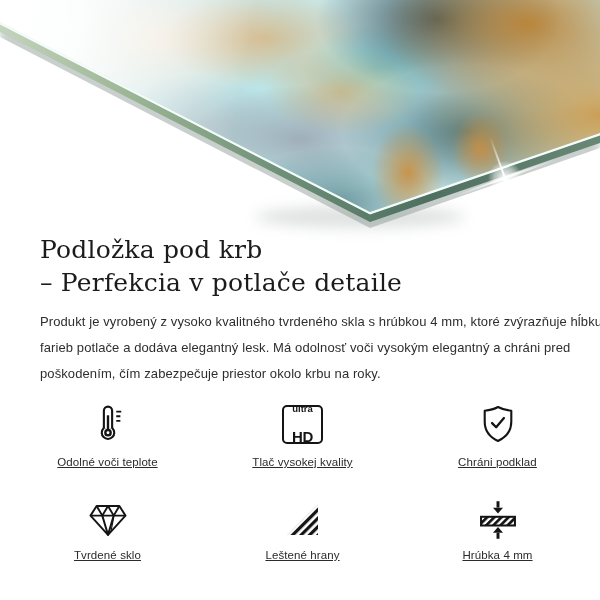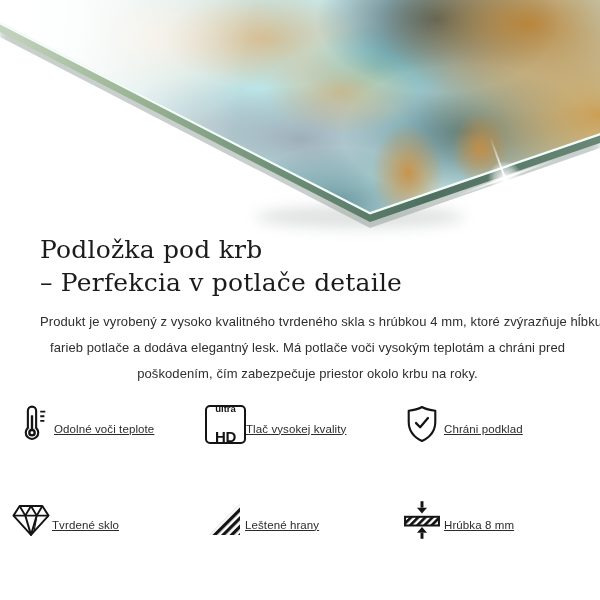--- a/index.html
+++ b/index.html
@@ -62,26 +62,26 @@
   .page-title{
     position:absolute;left:40px;top:233px;margin:0;
     font-family:"DejaVu Serif","Liberation Serif",serif;font-weight:400;
     font-size:25px;line-height:33px;color:#1b1b1b;letter-spacing:0.2px;
   }
   .page-title span{display:block;}
   .product-description{
     position:absolute;left:40px;top:309px;width:535px;margin:0;
     font-size:13px;line-height:26px;color:#2e2e2e;letter-spacing:0.1px;
   }
-  .product-description span{display:block;white-space:nowrap;text-align:center;}
+  .product-description span{display:block;white-space:nowrap;}
   
   .features-row{position:absolute;left:10px;width:585px;display:flex;}
   .row1{top:401px;}
   .row2{top:500px;}
-  .cell{width:195px;display:flex;flex-direction:row;align-items:center;}
+  .cell{width:195px;display:flex;flex-direction:column;align-items:center;}
   .icon-wrap{height:46px;display:flex;align-items:center;justify-content:center;}
   .row2 .icon-wrap{height:40px;}
   .feature-label{margin-top:9px;font-size:11.5px;color:#2b2b2b;text-align:center;letter-spacing:0.1px;text-decoration:underline;}
   .icon-svg{display:block;}
   .uhd-box{
     width:37px;height:35px;border:2.5px solid #141414;border-radius:5px;
     display:flex;flex-direction:column;align-items:center;justify-content:center;line-height:1;
   }
   .uhd-top{font-size:9.5px;font-weight:700;color:#141414;}
   .uhd-bottom{font-size:15px;font-weight:800;color:#141414;margin-top:16px;letter-spacing:-0.3px;}
@@ -104,21 +104,21 @@
     </div>
   </div>
 
   <h1 class="page-title">
     <span>Podložka pod krb</span>
     <span>– Perfekcia v potlače detaile</span>
   </h1>
 
   <p class="product-description">
     <span>Produkt je vyrobený z vysoko kvalitného tvrdeného skla s hrúbkou 4 mm, ktoré zvýrazňuje hĺbku</span>
-    <span>farieb potlače a dodáva elegantný lesk. Má potlače voči vysokým teplotám a chráni pred</span>
+    <span>farieb potlače a dodáva elegantný lesk. Má odolnosť voči vysokým elegantný a chráni pred</span>
     <span>poškodením, čím zabezpečuje priestor okolo krbu na roky.</span>
   </p>
 
   <div class="features-row row1">
 
     <div class="cell">
       <div class="icon-wrap">
         <svg class="icon-svg" width="44" height="44" viewBox="0 0 48 48" fill="none" stroke="#141414" stroke-width="2.3">
           <circle cx="24" cy="33.5" r="6.8"></circle>
           <path d="M19.5 28.5 V9.5 a4.5 4.5 0 0 1 9 0 V28.5" fill="#ffffff"></path>
@@ -189,18 +189,18 @@
               <rect width="3" height="5.5" fill="#141414"></rect>
             </pattern>
           </defs>
           <rect x="5.5" y="20.5" width="37" height="9.5" fill="url(#hatchA)" stroke="#141414" stroke-width="2.2"></rect>
           <path d="M24 3.5 V10.5" stroke="#141414" stroke-width="3.2"></path>
           <polygon points="18.5,10.5 29.5,10.5 24,17" fill="#141414"></polygon>
           <path d="M24 44.5 V38" stroke="#141414" stroke-width="3.2"></path>
           <polygon points="18.5,38 29.5,38 24,31.5" fill="#141414"></polygon>
         </svg>
       </div>
-      <div class="feature-label">Hrúbka 8 mm</div>
+      <div class="feature-label">Hrúbka 4 mm</div>
     </div>
 
   </div>
 
 </div>
 
 </body></html>

